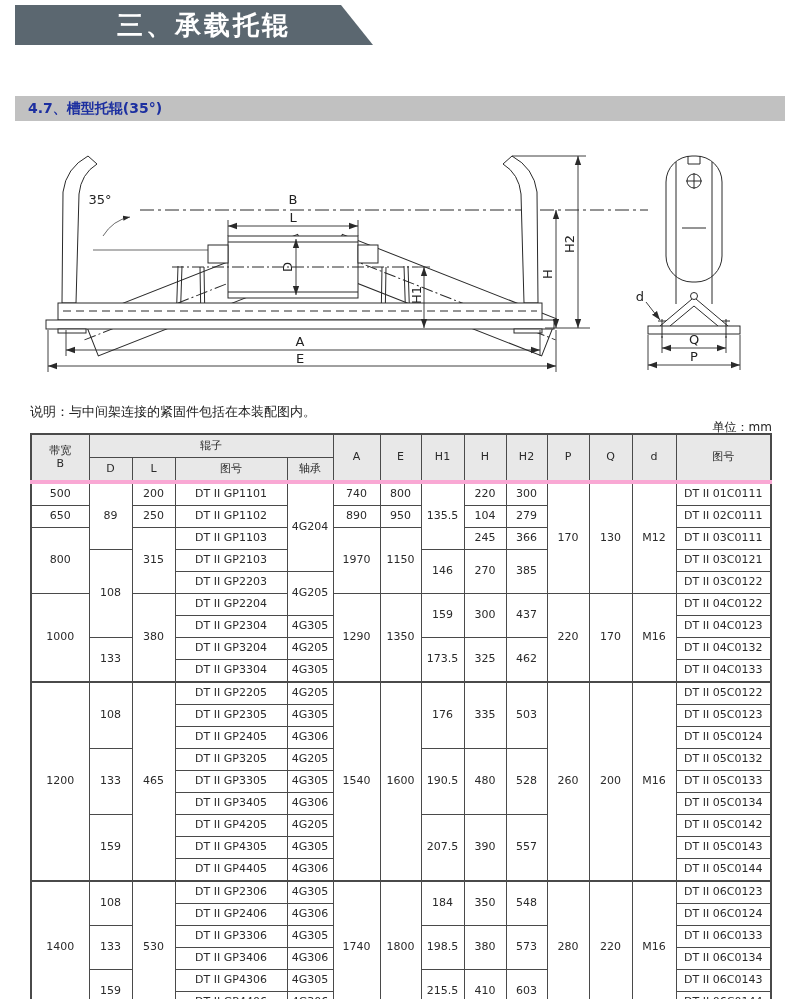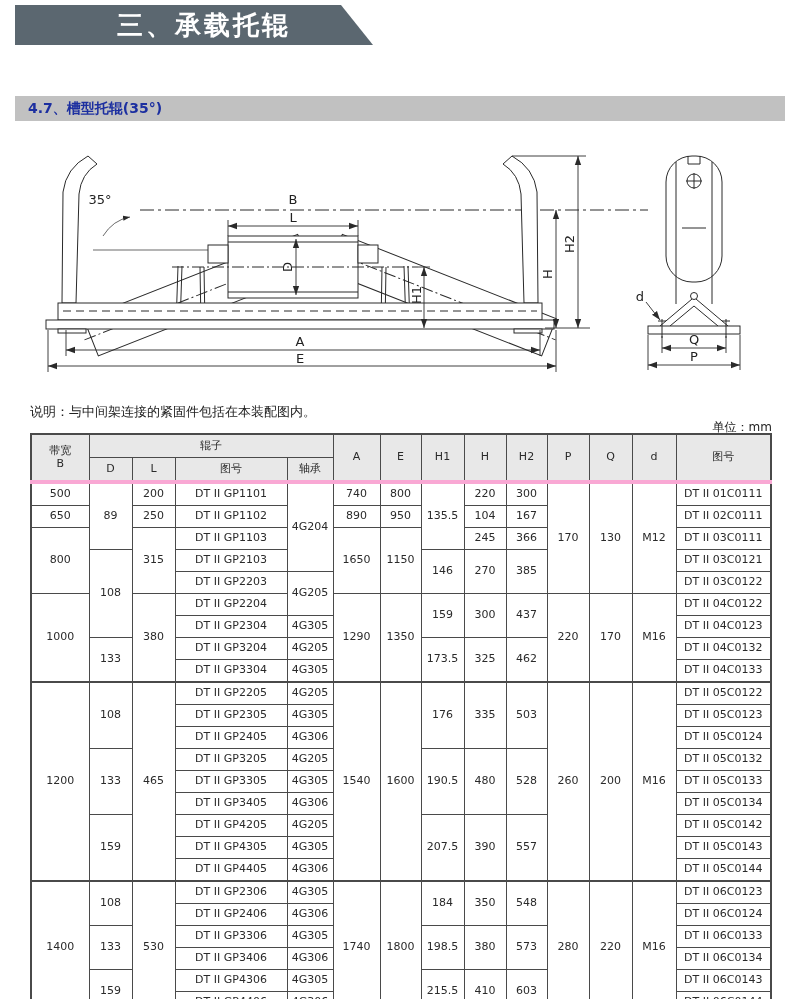--- a/index.html
+++ b/index.html
@@ -229,28 +229,28 @@
         <td rowspan="5">M12</td>
         <td>DT II 01C0111</td>
       </tr>
       <tr>
         <td>650</td>
         <td>250</td>
         <td>DT II GP1102</td>
         <td>890</td>
         <td>950</td>
         <td>104</td>
-        <td>167</td>
+        <td>279</td>
         <td>DT II 02C0111</td>
       </tr>
       <tr>
         <td rowspan="3">800</td>
         <td rowspan="3">315</td>
         <td>DT II GP1103</td>
-        <td rowspan="3">1650</td>
+        <td rowspan="3">1970</td>
         <td rowspan="3">1150</td>
         <td>245</td>
         <td>366</td>
         <td>DT II 03C0111</td>
       </tr>
       <tr>
         <td rowspan="4">108</td>
         <td>DT II GP2103</td>
         <td rowspan="2">146</td>
         <td rowspan="2">270</td>

